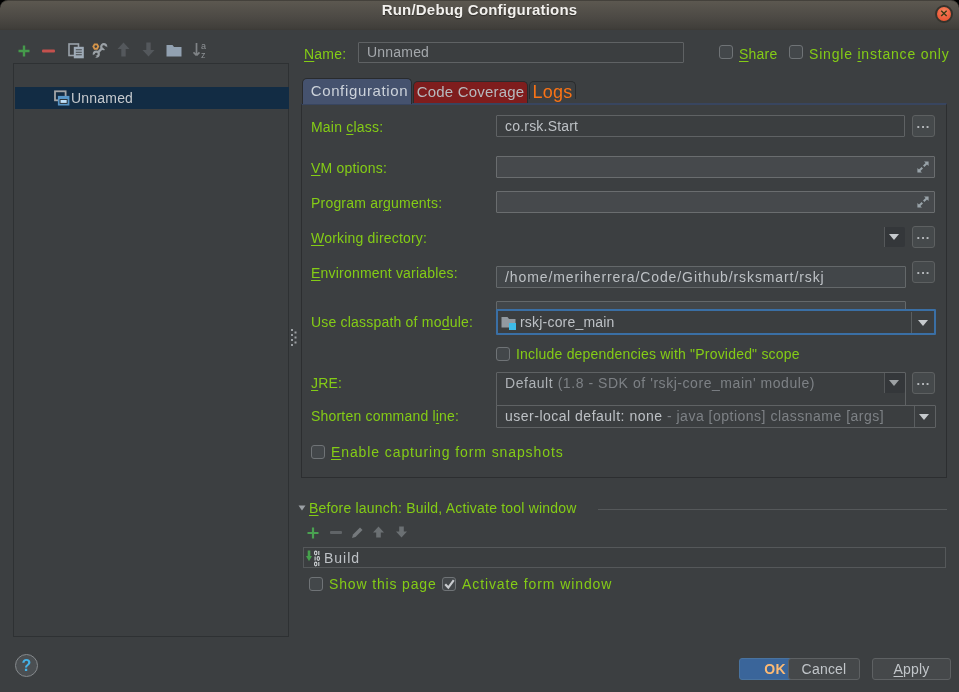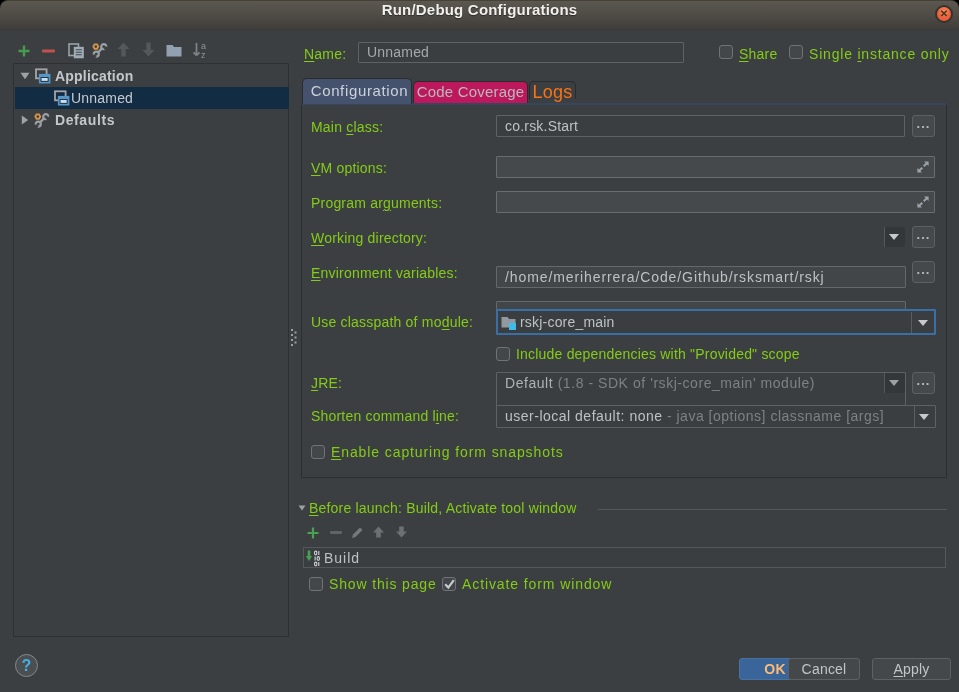--- a/index.html
+++ b/index.html
@@ -88,72 +88,45 @@
 <svg class="abs" style="left:166px;top:44px" width="16" height="13" viewBox="0 0 16 13">
   <path d="M0.5 1 h6 l1.5 2 h7.5 v9.5 h-15 z" fill="#92a1b1"></path>
   </svg>
 <svg class="abs" style="left:193px;top:42px" width="14" height="16" viewBox="0 0 14 16">
   <path d="M3.5 1v12M3.5 13.5 l-3 -3.2M3.5 13.5 l3 -3.2" stroke="#808487" stroke-width="1.7" fill="none"></path>
   <text x="8" y="7" font-size="9" fill="#8f9397" font-family="Liberation Sans">a</text>
   <text x="8" y="15.5" font-size="9" fill="#8f9397" font-family="Liberation Sans">z</text>
   </svg>
 
 <div id="tree">
-  <div class="trow" style="top:1px">
-    <svg class="abs" style="left:5px;top:7px" width="10" height="8" viewBox="0 0 10 8">
-      <path d="M0.5 0.8 h9 l-4.5 6.4z" fill="#9ea2a6"></path>
-      </svg>
-    <svg class="abs" style="left:19px;top:3px" width="17" height="16" viewBox="0 0 17 16">
-      <rect x="2" y="1.3" width="10.6" height="9" fill="none" stroke="#a3a5a7" stroke-width="1.8"></rect>
-      <rect x="4.9" y="5.9" width="11.5" height="9.6" fill="#5796c8"></rect>
-      <rect x="6.6" y="9.1" width="8" height="4.7" fill="#27292a"></rect>
-      <rect x="7.5" y="10" width="6.2" height="2.9" fill="#bfe1fb"></rect>
-      </svg>
-    <span class="abs" style="left:40px;font-weight:bold;color:#c3c7cb">Application</span>
-  </div>
   <div class="trow" style="top:23px;background:#122c44">
     <svg class="abs" style="left:38px;top:3px" width="17" height="16" viewBox="0 0 17 16">
       <rect x="2" y="1.3" width="10.6" height="9" fill="none" stroke="#a3a5a7" stroke-width="1.8"></rect>
       <rect x="4.9" y="5.9" width="11.5" height="9.6" fill="#5796c8"></rect>
       <rect x="6.6" y="9.1" width="8" height="4.7" fill="#27292a"></rect>
       <rect x="7.5" y="10" width="6.2" height="2.9" fill="#bfe1fb"></rect>
       </svg>
     <span class="abs" style="left:56px;color:#c6cace">Unnamed</span>
   </div>
-  <div class="trow" style="top:45px">
-    <svg class="abs" style="left:6px;top:6px" width="8" height="10" viewBox="0 0 8 10">
-      <path d="M0.8 0.5 v9 l6.4 -4.5z" fill="#9ea2a6"></path>
-      </svg>
-    <svg class="abs" style="left:19px;top:3px" width="16" height="16" viewBox="0 0 16 16">
-      <path d="M5.6 10.8 L10.4 6.0" stroke="#9aa0a5" stroke-width="2.4"></path>
-      <circle cx="4.3" cy="12.1" r="2.5" fill="none" stroke="#9aa0a5" stroke-width="2.2"></circle>
-      <rect x="0.6" y="12.6" width="3.4" height="3.4" fill="#3c3f41" transform="rotate(45 2.3 14.3)"></rect>
-      <circle cx="11.7" cy="4.7" r="2.5" fill="none" stroke="#9aa0a5" stroke-width="2.2"></circle>
-      <rect x="12.1" y="4.6" width="3.4" height="3.4" fill="#3c3f41" transform="rotate(45 13.8 6.3)"></rect>
-      <polygon points="7.3,4.6 5.55,7.63 2.05,7.63 0.3,4.6 2.05,1.57 5.55,1.57" fill="#d6954a"></polygon>
-      <circle cx="3.8" cy="4.6" r="1.3" fill="#3c3f41"></circle>
-      </svg>
-    <span class="abs" style="left:40px;font-weight:bold;color:#c3c7cb;letter-spacing:0.6px">Defaults</span>
-  </div>
 </div>
 
 <div class="abs" style="left:15px;top:654px;width:23px;height:23px;border-radius:50%;
   background:#4b4f52;border:1.5px solid #85898c;text-align:center;line-height:21px;
   font-weight:bold;font-size:16px;color:#45b1e6">?</div>
 
 <div class="lbl" style="left:304px;top:46px"><u>N</u>ame:</div>
 <div class="fld" style="left:358px;top:42px;width:326px;height:21px;line-height:19px;color:#a4a8ac">Unnamed</div>
 <div class="cb" style="left:719px;top:45px"></div>
 <div class="lbl" style="left:739px;top:46px"><u>S</u>hare</div>
 <div class="cb" style="left:789px;top:45px"></div>
 <div class="lbl" style="left:809px;top:46px;letter-spacing:0.8px">Single <u>i</u>nstance only</div>
 
 <div class="tab" style="left:302px;top:78px;width:110px;height:26px;background:#45526e;
   line-height:24px;color:#ccd2da;z-index:2;font-size:15px;letter-spacing:0.65px;text-indent:5px">Configuration</div>
-<div class="tab" style="left:413px;top:81px;width:115px;height:22px;background:#be185d;
+<div class="tab" style="left:413px;top:81px;width:115px;height:22px;background:#7f1d1d;
   line-height:20px;color:#b6babe;font-size:15px">Code Coverage</div>
 <div class="tab" style="left:529px;top:81px;width:47px;height:18px;background:#3c3f41;
   line-height:20px;color:#f97316;font-size:18px">Logs</div>
 
 <div id="panel"></div>
 
 <svg class="abs" style="left:291px;top:329px" width="6" height="18" viewBox="0 0 6 18">
   <g fill="#9b9fa3">
       <rect x="0" y="0" width="2" height="2"></rect>
       <rect x="3.5" y="2.5" width="2" height="2"></rect>

